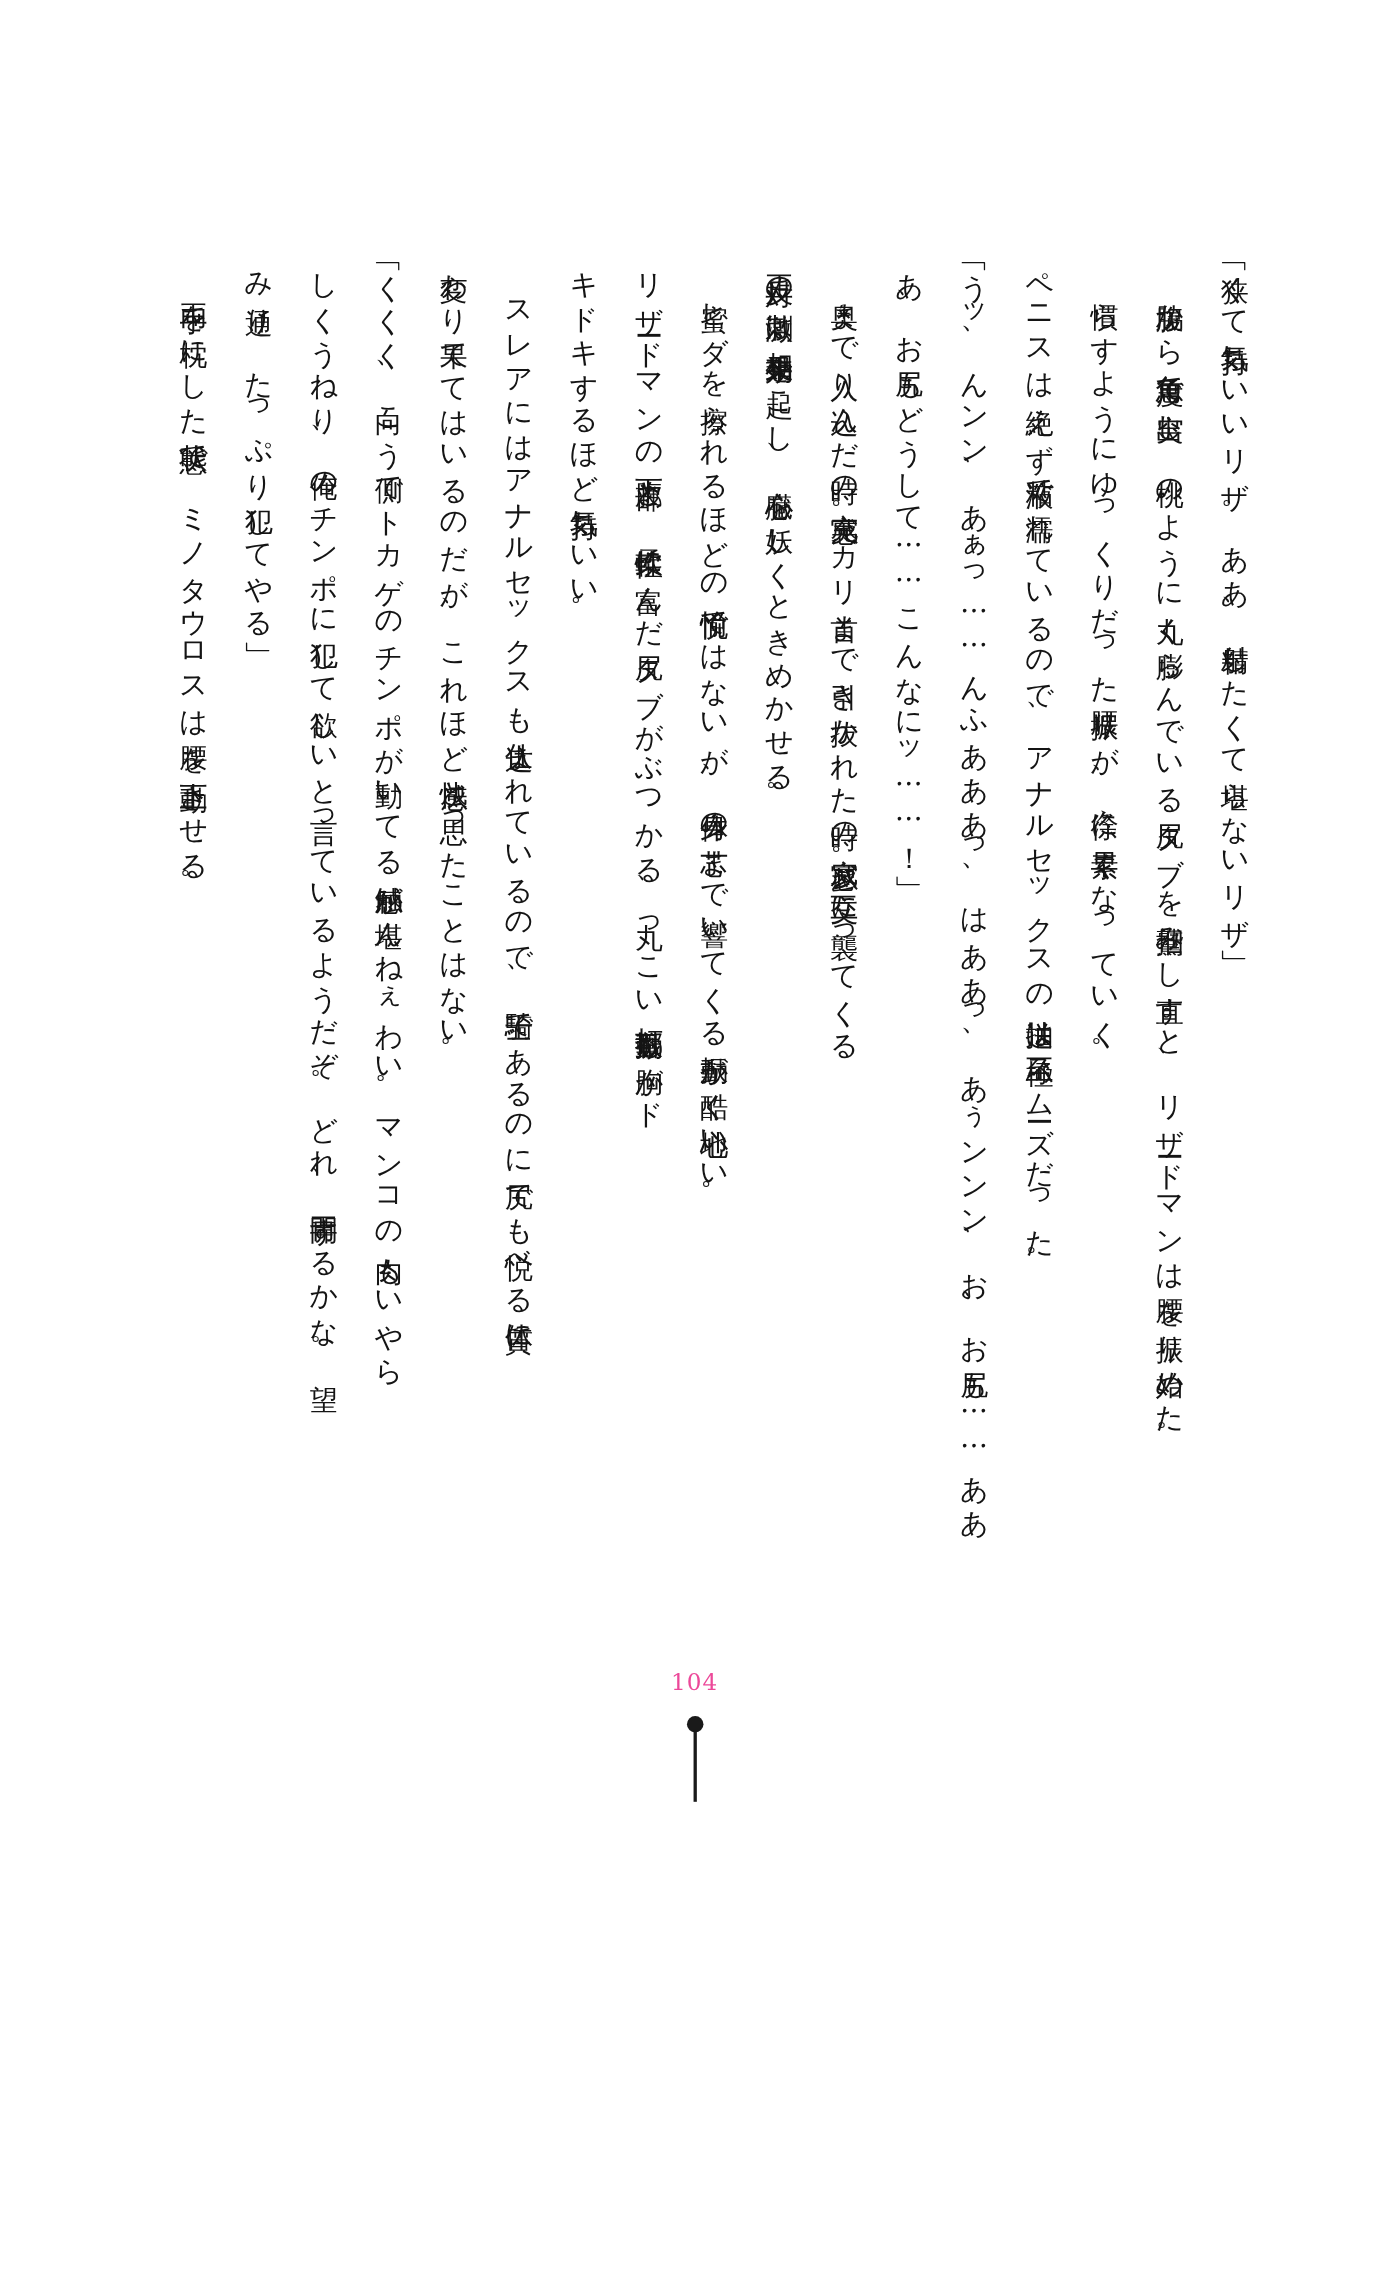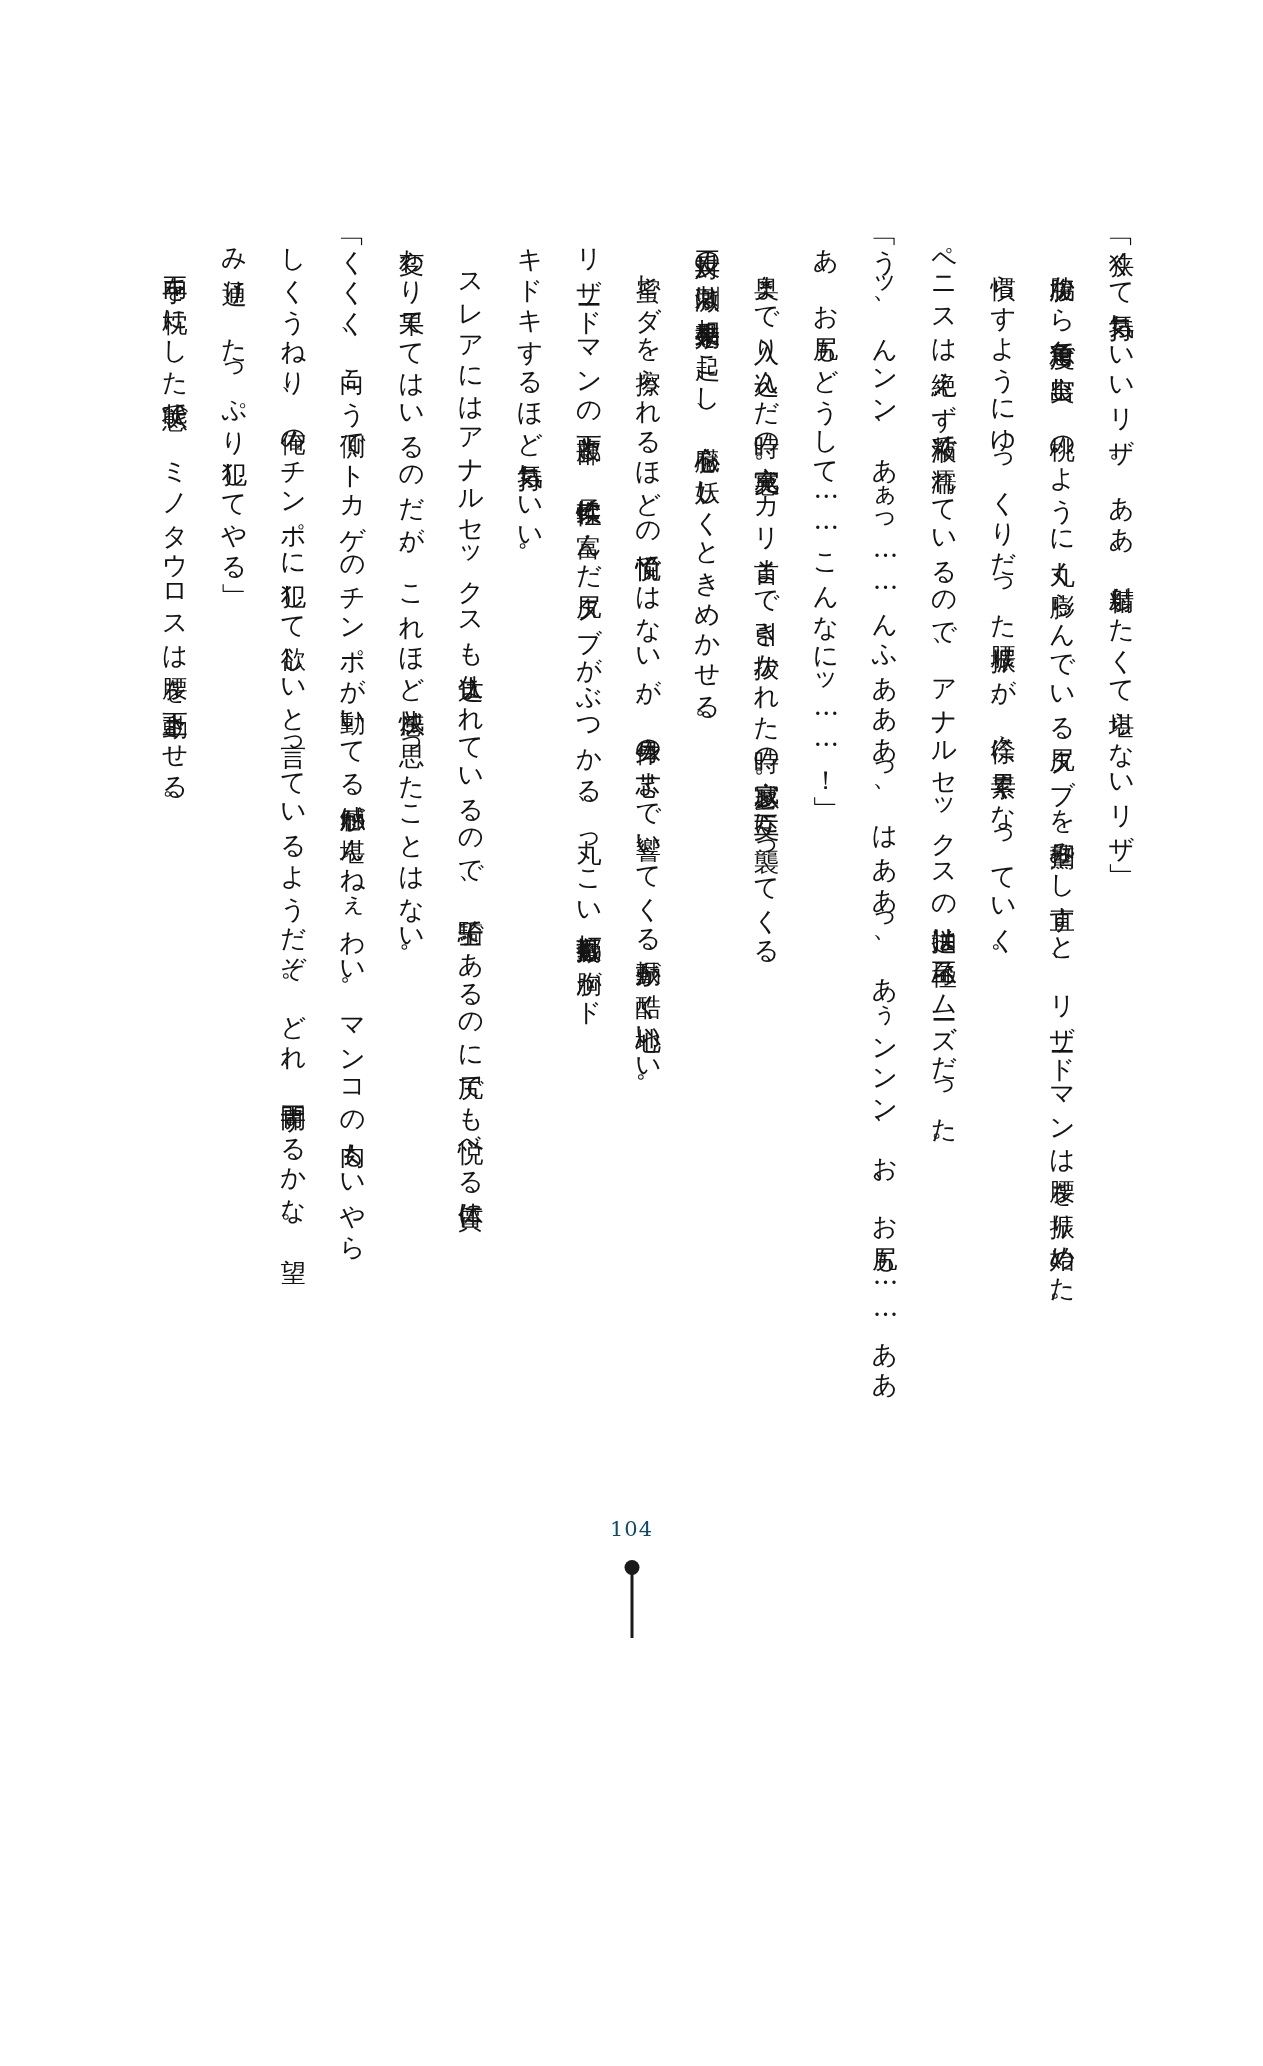--- a/index.html
+++ b/index.html
@@ -53,21 +53,21 @@
 
   
   #page-number {
     position: absolute;
     left: 0;
     right: 0;
     top: 1517px;
     text-align: center;
     font-size: 21px;
     letter-spacing: 1px;
-    color: #0c4a6e;
+    color: #ec4899;
     font-family: "DejaVu Serif", "Liberation Serif", serif;
   }
 
   
   #bottom-mark {
     position: absolute;
     left: 50%;
     top: 1560px;
     transform: translateX(-50%);
     width: 26px;

